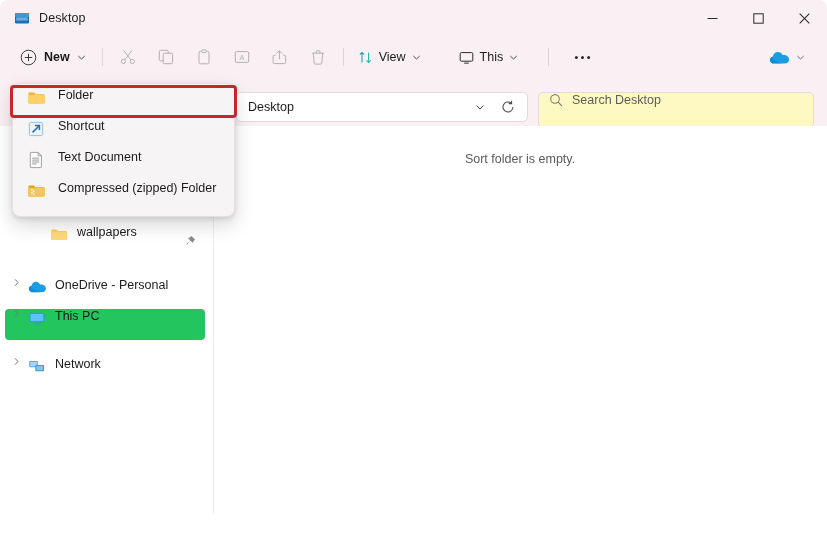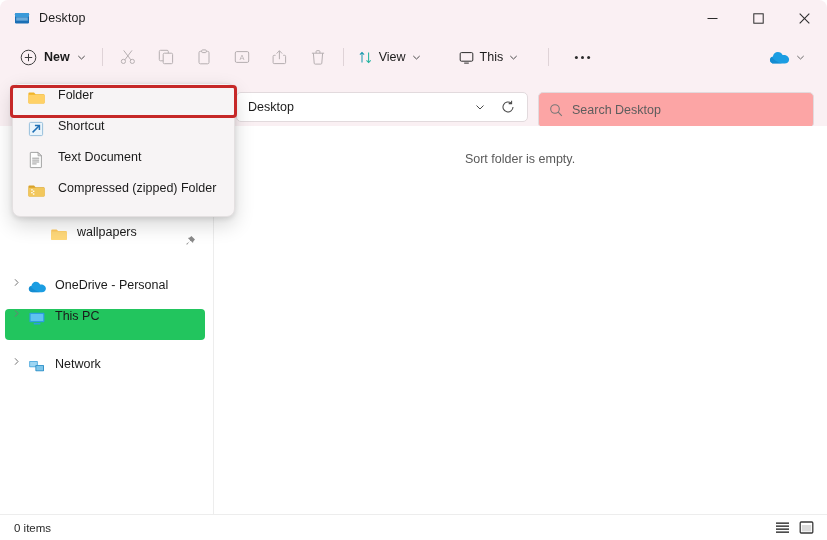--- a/index.html
+++ b/index.html
@@ -102,24 +102,24 @@
     margin-left: 11px; font-size: 12.5px; color: #1b1b1b; flex: 1;
   }
   .addr-icon-btn {
     width: 26px; height: 26px; margin-right: 2px;
     display: flex; align-items: center; justify-content: center;
     border-radius: 4px; color: #4a4a4a;
   }
   #searchbox {
     position: absolute; left: 538px; top: 92px;
     width: 276px; height: 36px;
-    background: #fca5a5;
+    background: #fef9c3;
     border: 1px solid #e2dadd;
     border-radius: 5px;
-    display: flex; align-items: center;
+    display: flex; align-items: flex-start;
   }
   .search-ph {
     margin-left: 9px; font-size: 12.5px; color: #5d5d5d;
   }
 
   
   #bodyarea {
     position: absolute; left: 0; top: 126px;
     width: 827px; height: 388px;
     background: #ffffff;
@@ -562,39 +562,20 @@
         <span class="tree-label">Network</span>
       </div>
     </div>
 
     <div id="content">
       <div class="empty-msg">Sort folder is empty.</div>
     </div>
   </div>
   <div class="divider-v"></div>
 
-  <div id="statusbar">
-    <span class="status-text">0 items</span>
-    <div class="status-right">
-      <div class="status-view-btn">
-        <svg width="15" height="13" viewBox="0 0 15 13">
-          <rect x="1" y="1.4" width="13" height="1.5" fill="#3a3a3a"></rect>
-          <rect x="1" y="4.4" width="13" height="1.5" fill="#3a3a3a"></rect>
-          <rect x="1" y="7.4" width="13" height="1.5" fill="#3a3a3a"></rect>
-          <rect x="1" y="10.4" width="13" height="1.5" fill="#3a3a3a"></rect>
-        </svg>
-      </div>
-      <div class="status-view-btn">
-        <svg width="15" height="13" viewBox="0 0 15 13">
-          <rect x="1.2" y="1" width="12.6" height="11" rx="1" fill="none" stroke="#3a3a3a" stroke-width="1.3"></rect>
-          <rect x="2.8" y="4" width="9.4" height="6.4" fill="#3a3a3a" opacity=".18"></rect>
-        </svg>
-      </div>
-    </div>
-  </div>
 
   <div id="newmenu">
 
     <div class="menu-item">
       <span class="menu-icon">
         <svg width="19" height="16" viewBox="0 0 19 16">
           <path d="M1.4 3.6 a1 1 0 0 1 1 -1 H7 l1.6 1.7 H16.6 a1 1 0 0 1 1 1 V12.6 a1 1 0 0 1 -1 1 H2.4 a1 1 0 0 1 -1 -1 Z" fill="#f0b429"></path>
           <path d="M1.4 5.7 a1 1 0 0 1 1 -1 H16.6 a1 1 0 0 1 1 1 V12.6 a1 1 0 0 1 -1 1 H2.4 a1 1 0 0 1 -1 -1 Z" fill="#ffd166"></path>
         </svg>
       </span>

